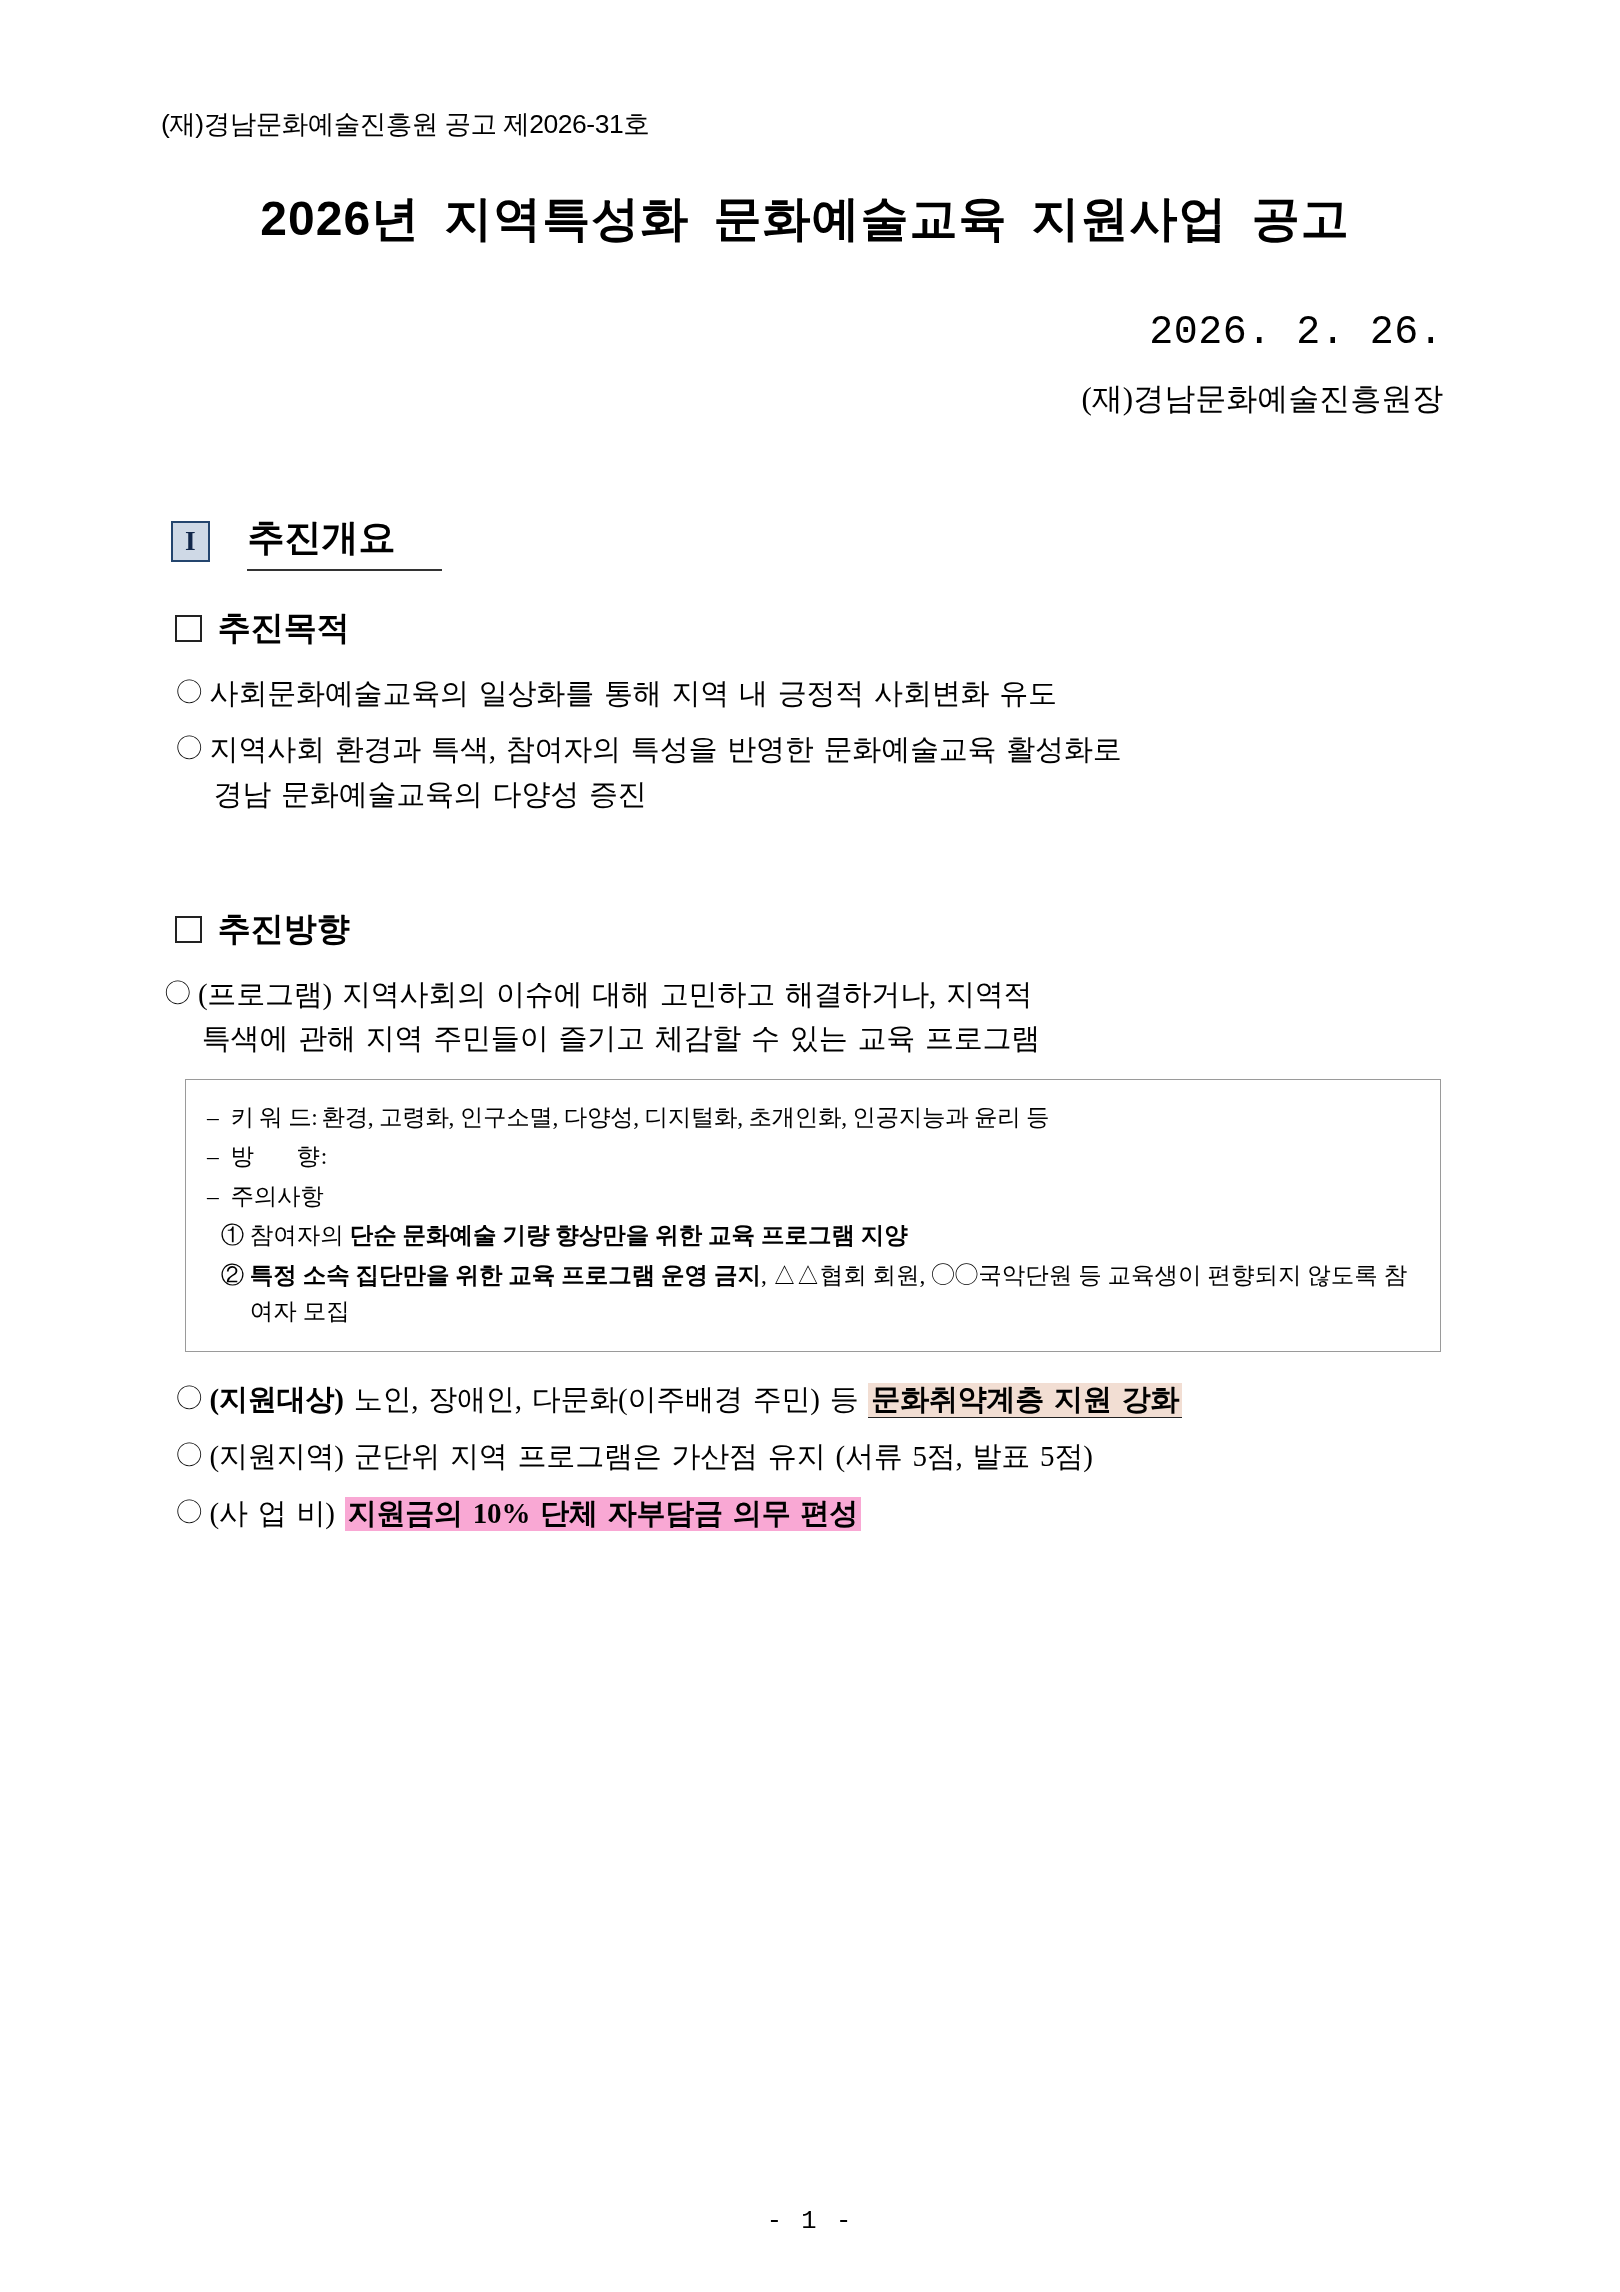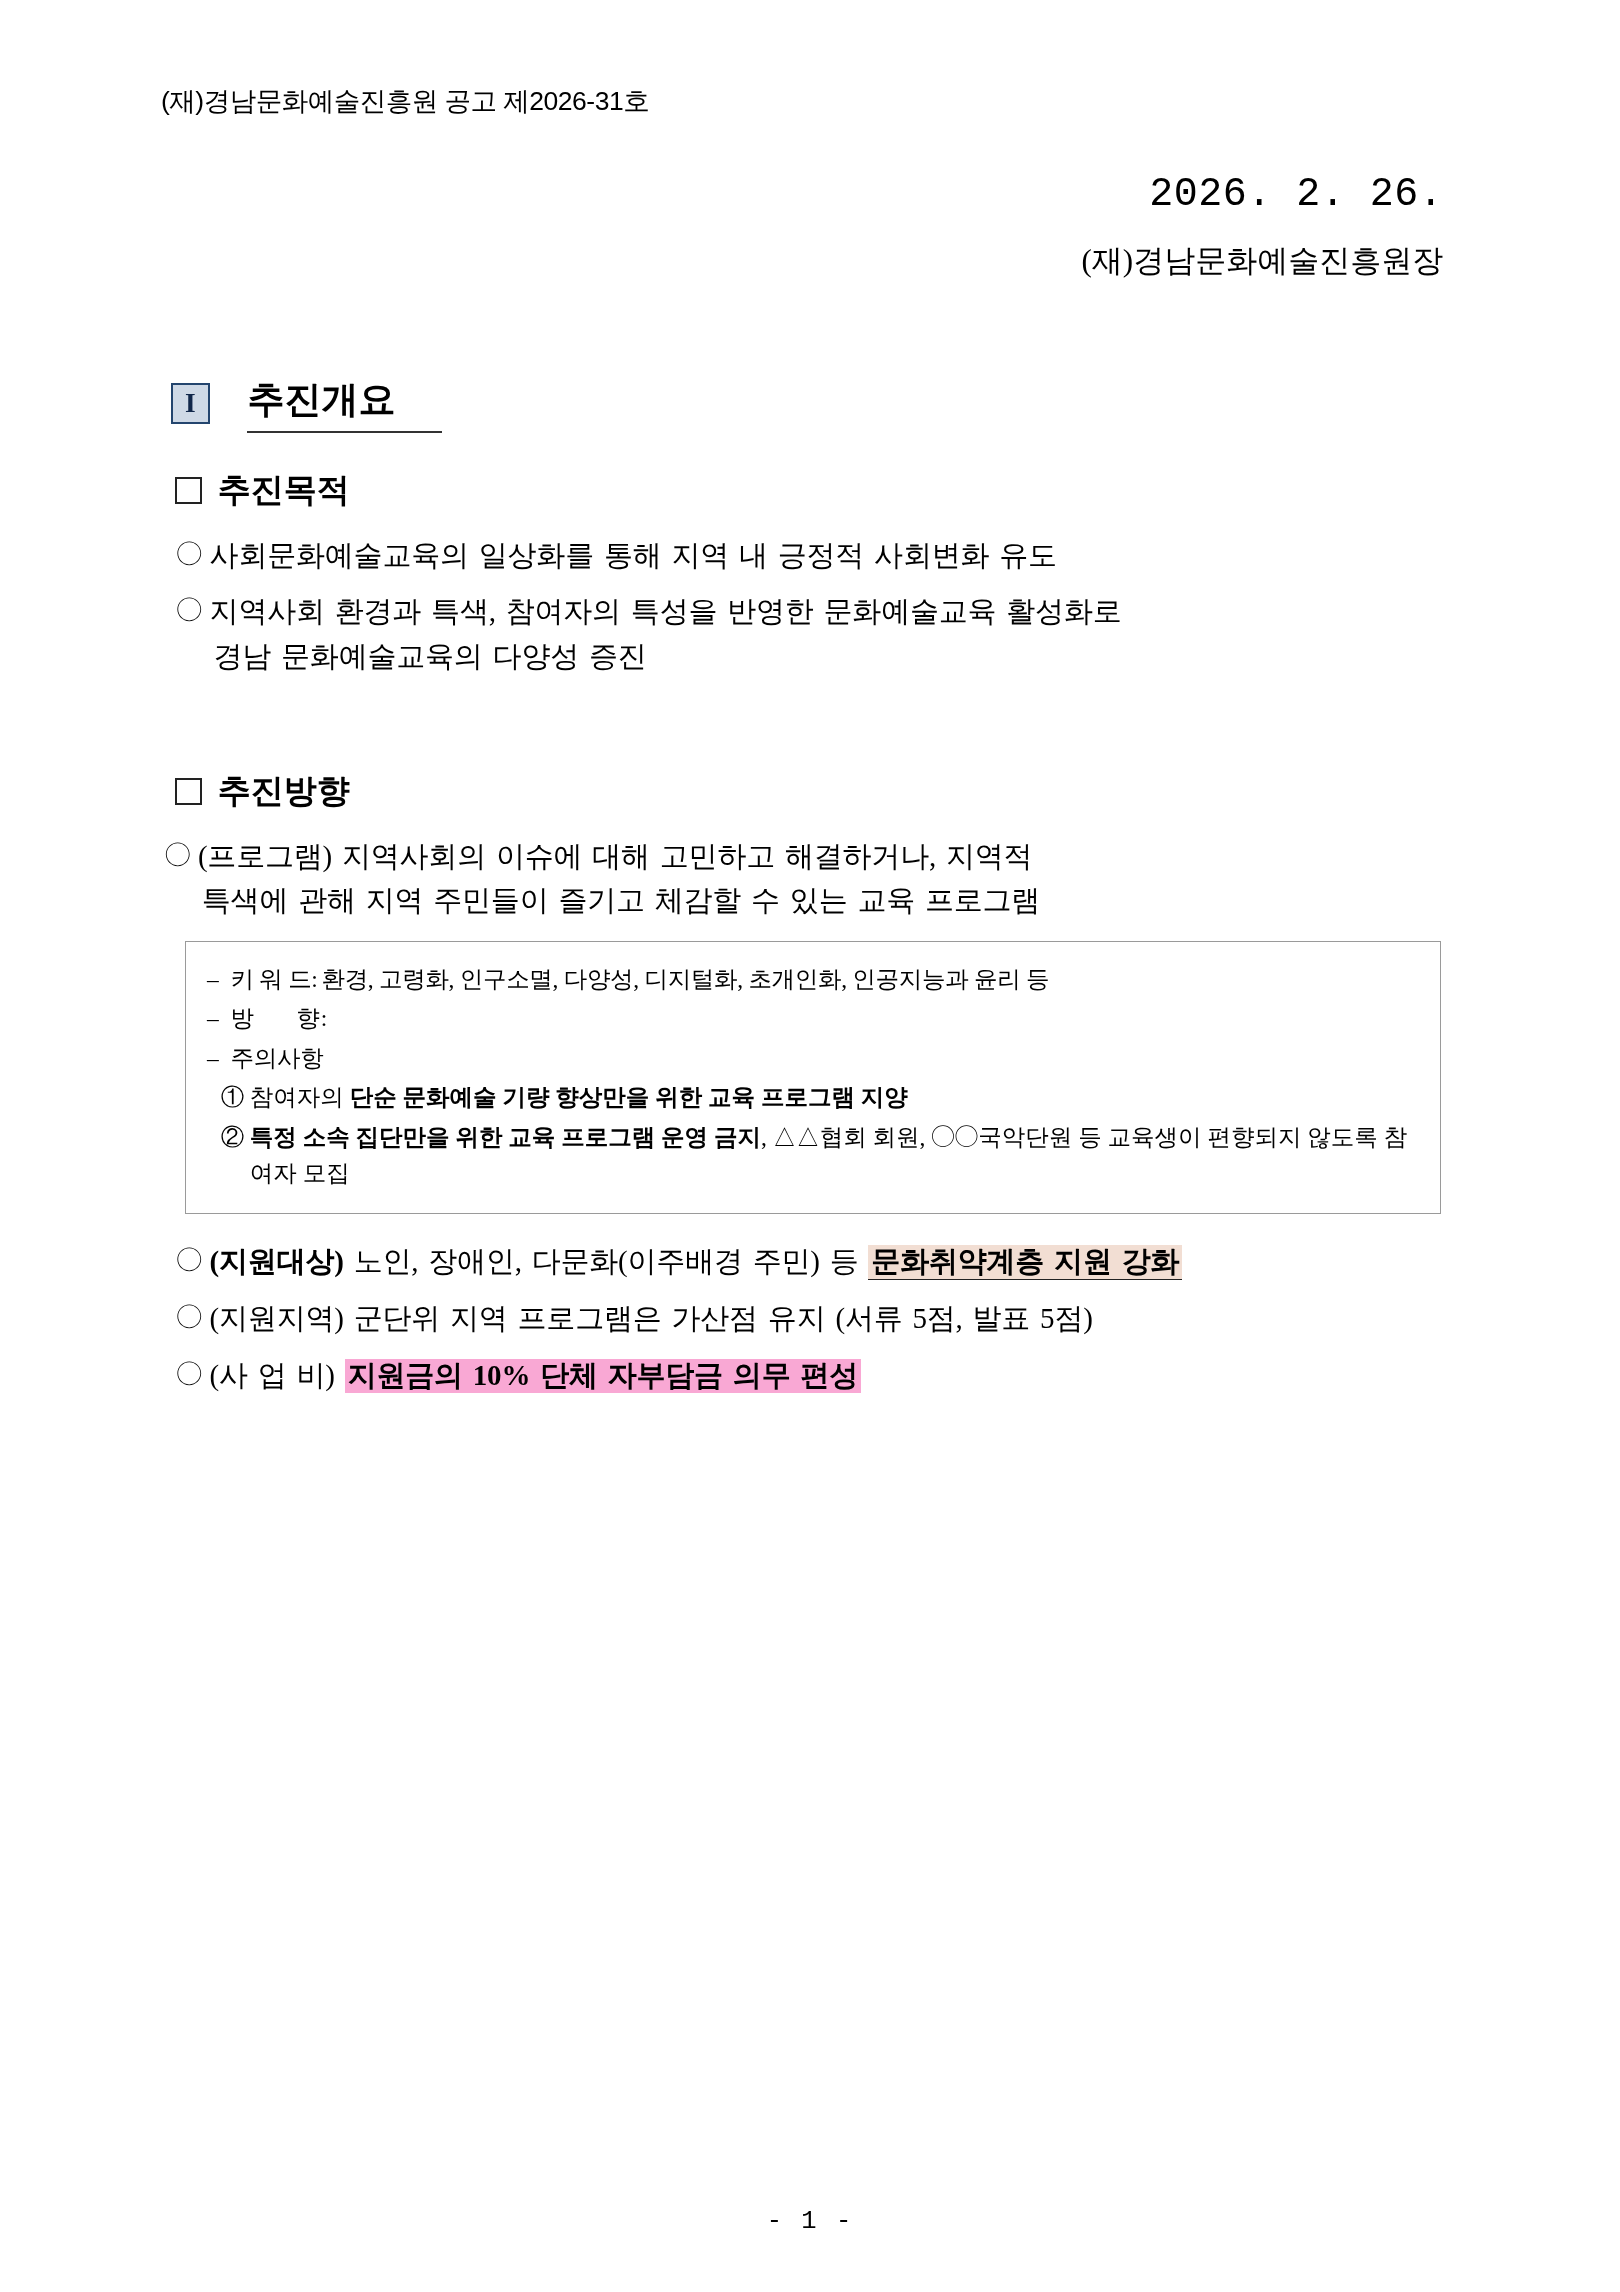--- a/index.html
+++ b/index.html
@@ -11,21 +11,21 @@
     font-family: "Liberation Serif", serif;
     color: #000000;
   }
   .page {
     position: relative;
     width: 1596px;
     height: 2293px;
     margin: 0 auto;
     background: #ffffff;
     box-sizing: border-box;
-    padding: 83px 157px 59px 147px;
+    padding: 106px 157px 59px 147px;
     overflow: hidden;
   }
   .doc-number {
     font-size: 26.5px;
     letter-spacing: -0.5px;
     margin: 0 0 45px 2px;
     font-family: "Liberation Sans", sans-serif;
     font-weight: 400;
   }
   .doc-title {
@@ -200,20 +200,21 @@
     letter-spacing: 2px;
   }
 </style>
 </head>
 <body>
 
 <div class="page">
 
   <div class="doc-number">(재)경남문화예술진흥원 공고 제2026-31호</div>
 
+  <h1 class="doc-title">2026년 지역특성화 문화예술교육 지원사업 공고</h1>
 
 
   <div class="sign-block">
     <div class="sign-date">2026. 2. 26.</div>
     <div class="sign-org">(재)경남문화예술진흥원장</div>
   </div>
 
   <div class="section-head">
     <div class="section-num">I</div>
     <div class="section-title-wrap">

